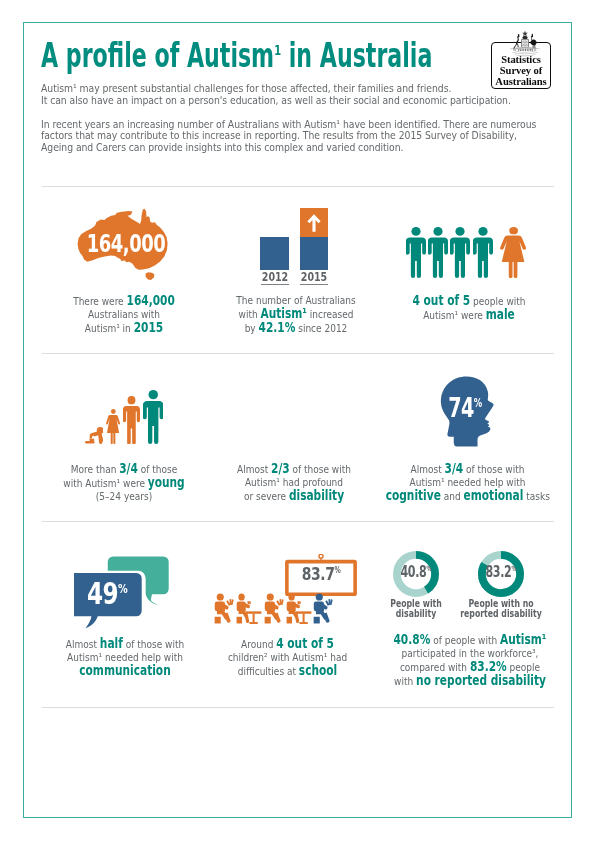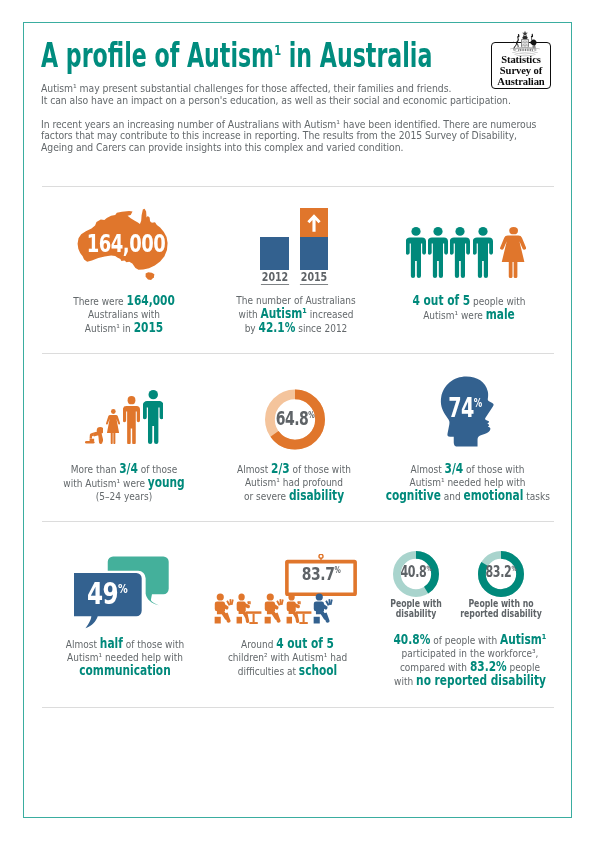--- a/index.html
+++ b/index.html
@@ -174,21 +174,21 @@
             <rect x="69.4" y="53.5" width="2.5" height="6" rx="1.2"></rect>
           </g>
           <path d="M8 52.5 q21 -4 42 -4 q21 0 42 4 l0 1.5 q-21 -3.4 -42 -3.4 q-21 0 -42 3.4 z" fill="#a8a8a8"></path>
           <path d="M14 62 q15 4.5 36 4.5 q21 0 36 -4.5 l0 1.5 q-15 4.8 -36 4.8 q-21 0 -36 -4.8 z" fill="#a8a8a8"></path>
           <path d="M20 68 q13 4 30 4 q17 0 30 -4 l0 1.4 q-13 4.4 -30 4.4 q-17 0 -30 -4.4 z" fill="#bcbcbc"></path>
         </g>
       </svg>
   <div class="ltext">
       <div>Statistics</div>
       <div>Survey of</div>
-      <div>Australian</div>
+      <div>Australians</div>
   </div>
 
   <div class="intro" id="intro1">
     <div>Autism¹ may present substantial challenges for those affected, their families and friends.</div>
     <div>It can also have an impact on a person's education, as well as their social and economic participation.</div>
   </div>
   <div class="intro" id="intro2">
     <div>In recent years an increasing number of Australians with Autism¹ have been identified. There are numerous</div>
     <div>factors that may contribute to this increase in reporting. The results from the 2015 Survey of Disability,</div>
     <div>Ageing and Carers can provide insights into this complex and varied condition.</div>
@@ -273,27 +273,20 @@
       </svg>
       <svg viewBox="1.9 0.1 15.2 40.7" preserveAspectRatio="none" width="20.5" height="54.0">
         <g fill="#00897b">
           <circle cx="9.5" cy="3.6" r="3.5"></circle>
           <path d="M5.0 8.4 h9 a3.1 3.1 0 0 1 3.1 3.1 v9.2 a1.45 1.45 0 0 1 -2.9 0 v-7.5 h-0.9 v13.6 v12.4 a1.6 1.6 0 0 1 -3.2 0 v-11.9 h-1.3 v11.9 a1.6 1.6 0 0 1 -3.2 0 v-12.4 v-13.6 h-0.9 v7.5 a1.45 1.45 0 0 1 -2.9 0 v-9.2 a3.1 3.1 0 0 1 3.1 -3.1 z"></path>
         </g>
       </svg>
     </div>
   <div class="cap" id="cap-ages"><span>More than </span><span class="tg">3/4</span><span> of those</span><br><span>with Autism¹ were </span><span class="tg">young</span><br><span>(5–24 years)</span></div>
 
-  <div class="donut" id="donut-dis">
-    <svg viewBox="0 0 100 100">
-      <circle class="ring-bg" cx="50" cy="50" r="41.8" fill="none" stroke-width="16.4"></circle>
-      <circle class="ring-fg" cx="50" cy="50" r="41.8" fill="none" stroke-width="16.4" stroke-dasharray="170.19 262.64" transform="rotate(-90 50 50)"></circle>
-    </svg>
-    <div class="donut-val"><span>64.8</span><sup>%</sup></div>
-  </div>
   <div class="cap" id="cap-donut"><span>Almost </span><span class="tg">2/3</span><span> of those with</span><br><span>Autism¹ had profound</span><br><span>or severe </span><span class="tg">disability</span></div>
 
   <svg class="headicon" viewBox="0 0 63 71" preserveAspectRatio="none">
     <path fill="#33618f" d="M31.0 0.4 C18.5 0.4 8.2 9.0 6.2 20.8 C5.0 27.8 6.8 33.6 10.0 38.4 L13.4 43.6 C14.4 45.2 14.6 46.4 14.2 48.4 L12.4 57.8 C12.0 59.8 12.8 60.8 14.9 60.8 L18.6 60.8 L18.6 66.4 C18.6 69.2 19.8 70.6 22.8 70.6 L42.2 70.6 L42.2 63.8 C42.2 61.0 43.3 59.6 46.2 58.9 C50.6 57.8 53.4 56.4 54.6 54.2 C55.4 52.7 55.0 51.7 53.4 51.1 L52.4 50.8 L53.4 49.8 C54.0 49.2 53.9 48.6 53.0 48.2 L52.0 47.8 L53.2 46.6 C53.9 45.9 53.8 45.3 52.8 44.9 L50.6 44.0 C49.6 43.6 49.4 42.9 50.1 41.8 L57.6 30.2 C58.5 28.8 58.3 27.8 56.8 27.0 L53.6 25.3 C52.6 24.8 52.2 24.0 52.4 22.8 C52.8 20.2 52.9 17.8 52.4 15.4 C50.2 5.6 41.8 0.4 31.0 0.4 Z"></path>
   </svg>
   <div class="headval"><span>74</span><sup>%</sup></div>
   <div class="cap" id="cap-head"><span>Almost </span><span class="tg">3/4</span><span> of those with</span><br><span>Autism¹ needed help with</span><br><span class="tg">cognitive</span><span> and </span><span class="tg">emotional</span><span> tasks</span></div>
 
   <div class="sep" style="top:353px"></div>
 

